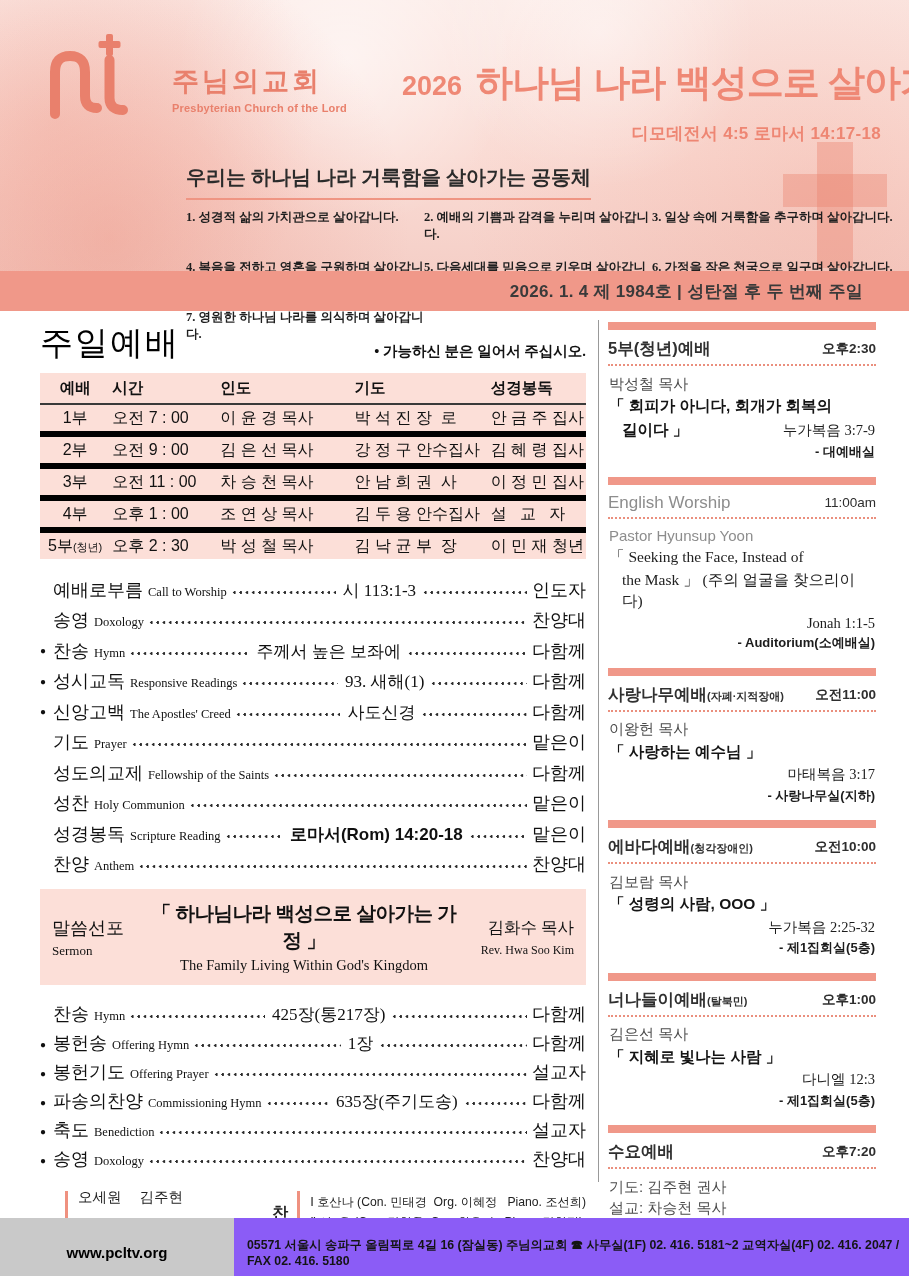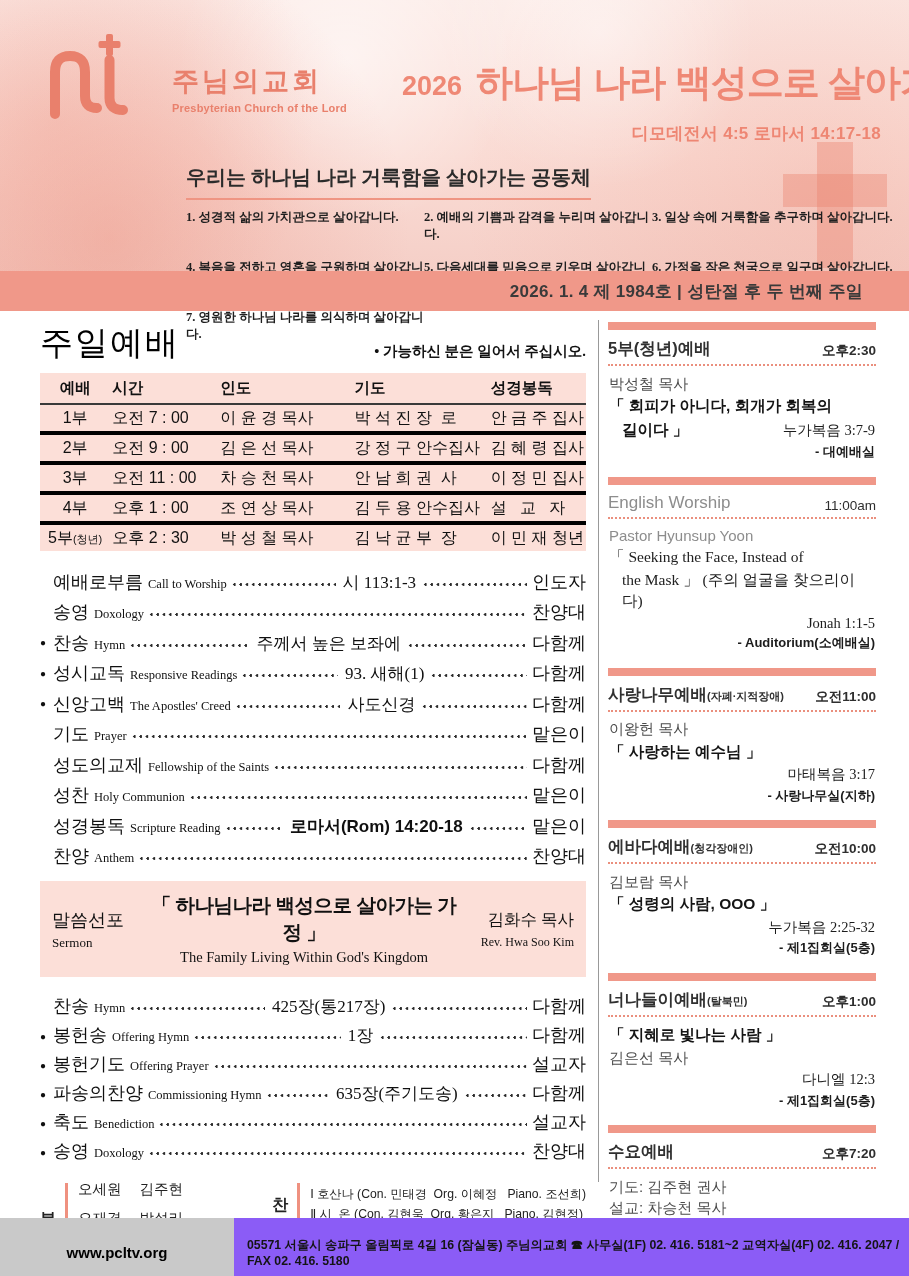--- a/index.html
+++ b/index.html
@@ -39,21 +39,21 @@
     font-size:17px;font-weight:700;color:#3a3a3a;letter-spacing:.3px;}
 
   
   .main{position:absolute;left:40px;top:311px;width:546px;}
   .worship-head{display:flex;justify-content:space-between;align-items:flex-end;margin-top:10px;}
   .worship-title{font-family:"Liberation Serif",serif;font-size:33px;color:#000;letter-spacing:2px;}
   .standing-note{font-family:"Liberation Serif",serif;font-size:14.5px;font-weight:700;padding-bottom:5px;color:#111;}
 
   table.services{width:100%;margin-top:7px;background:#fcdfd8;border-collapse:collapse;}
   .services th{font-size:15.5px;text-align:left;padding:5px 2px 4px;border-bottom:2px solid #3a3a3a;color:#111;}
-  .services td{font-size:16px;padding:2.5px 2px;border-bottom:4px solid #000000;white-space:pre;color:#111;}
+  .services td{font-size:16px;padding:2.5px 2px;border-bottom:6px solid #000000;white-space:pre;color:#111;}
   .services tr:last-child td{border-bottom:none;}
   .services th.c0,.services td.c0{text-align:center;}
   .services .paren{font-size:11px;}
 
   .order-list{margin-top:12px;font-family:"Liberation Serif",serif;color:#101010;}
   .order-row{display:flex;align-items:flex-end;height:30.5px;}
   .order-list.second .order-row{height:29px;}
   .bullet{width:13px;font-size:10px;align-self:center;padding-top:7px;}
   .oko{font-size:18px;white-space:nowrap;}
   .oen{font-size:12.5px;margin-left:5px;padding-bottom:1px;white-space:nowrap;}
@@ -79,21 +79,21 @@
   .vline{width:3px;background:#ef9180;margin:3px 10px 3px 9px;}
   .names{display:grid;grid-template-columns:auto auto;column-gap:18px;row-gap:10px;font-size:14.5px;align-content:center;color:#222;}
   .choir{display:flex;flex-direction:column;justify-content:center;gap:2.5px;font-size:12.2px;color:#222;}
   .choir div{white-space:pre;}
   .choir .indent{padding-left:58px;font-size:11.8px;}
 
   
   .vdivider{position:absolute;left:598px;top:320px;width:1px;height:862px;background:#999;}
   .sidebar{position:absolute;left:608px;top:311px;width:268px;}
   .sb-bar{height:8px;background:#f09889;margin-top:11px;}
-  .sb-head{display:flex;justify-content:space-between;align-items:flex-end;margin-top:8px;padding-bottom:4px;border-bottom:2px dotted #ea8f7d;}
+  .sb-head{display:flex;justify-content:space-between;align-items:center;margin-top:8px;padding-bottom:4px;border-bottom:2px dotted #ea8f7d;}
   .sb-title{font-size:16.5px;font-weight:700;color:#303030;}
   .sb-title .sb-note{font-size:11px;}
   .sb-title.gray{color:#8d8d8d;font-weight:400;font-size:17px;}
   .sb-time{font-size:13.5px;font-weight:700;color:#2e2e2e;}
   .sb-time.gray{font-weight:400;color:#2e2e2e;}
   .sb-body{padding:6px 1px 2px;}
   .sb-body .line{margin:2.5px 0;}
   .person{font-size:15px;color:#4c4c4c;}
   .person.gray{color:#8d8d8d;}
   .sermon-line{font-size:15.5px;font-weight:700;color:#141414;}
@@ -434,22 +434,22 @@
       <div class="line sermon-line">「 성령의 사람, OOO 」</div>
       <div class="line scripture">누가복음 2:25-32</div>
       <div class="line place">- 제1집회실(5층)</div>
     </div>
     <div class="sb-bar"></div>
     <div class="sb-head">
       <div class="sb-title">너나들이예배<span class="sb-note">(탈북민)</span></div>
       <div class="sb-time">오후1:00</div>
     </div>
     <div class="sb-body">
+      <div class="line person">김은선 목사</div>
       <div class="line sermon-line">「 지혜로 빛나는 사람 」</div>
-      <div class="line person">김은선 목사</div>
       <div class="line scripture">다니엘 12:3</div>
       <div class="line place">- 제1집회실(5층)</div>
     </div>
     <div class="sb-bar"></div>
     <div class="sb-head">
       <div class="sb-title">수요예배</div>
       <div class="sb-time">오후7:20</div>
     </div>
     <div class="sb-body">
       <div class="line person">기도: 김주현 권사</div>

